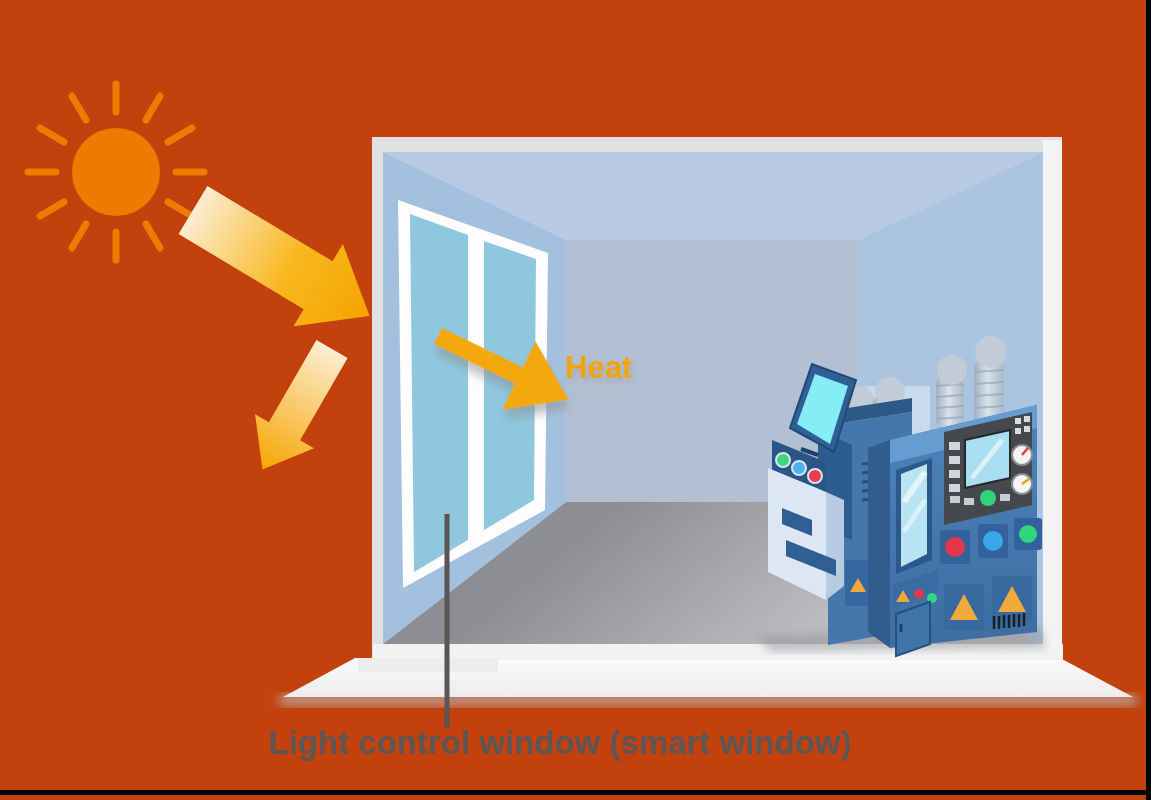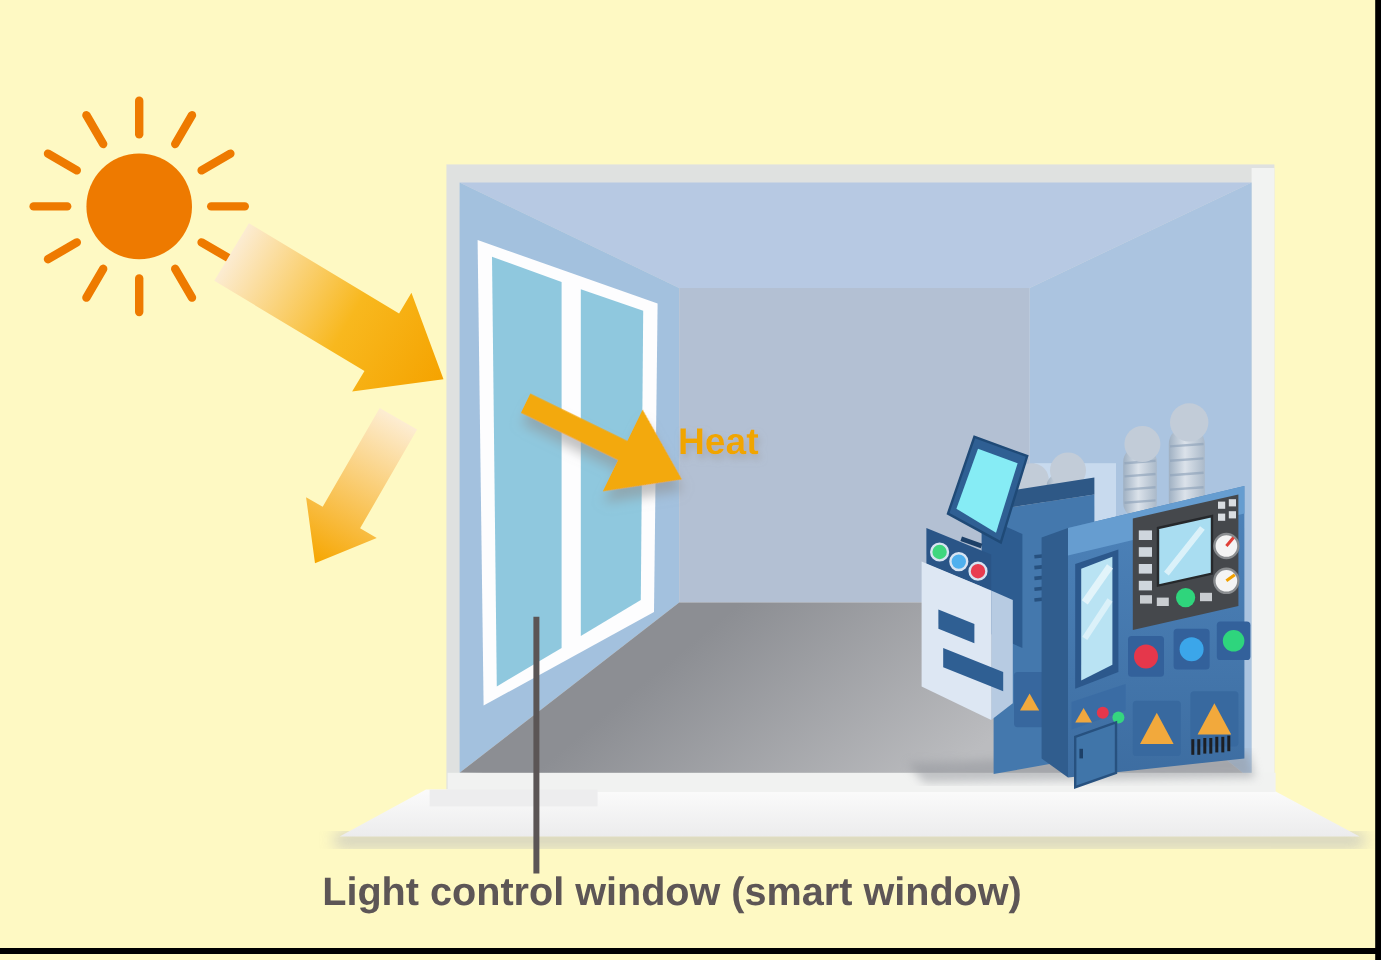--- a/index.html
+++ b/index.html
@@ -1,16 +1,16 @@
 <!DOCTYPE html>
 <html><head>
 <meta charset="utf-8">
 <style>
   html,body{margin:0;padding:0;background:#ffffff;}
-  .stage{position:relative;width:1151px;height:800px;background:#fef9c3;overflow:hidden;
+  .stage{position:relative;width:1151px;height:800px;background:#c2410c;overflow:hidden;
          font-family:"Liberation Sans", sans-serif;}
   svg{position:absolute;left:0;top:0;}
   text{font-family:"Liberation Sans", sans-serif;}
   .caption{font-size:33px;font-weight:700;}
   .heat{font-size:31px;font-weight:700;}
 </style>
 </head>
 <body>
 
 <div class="stage">

